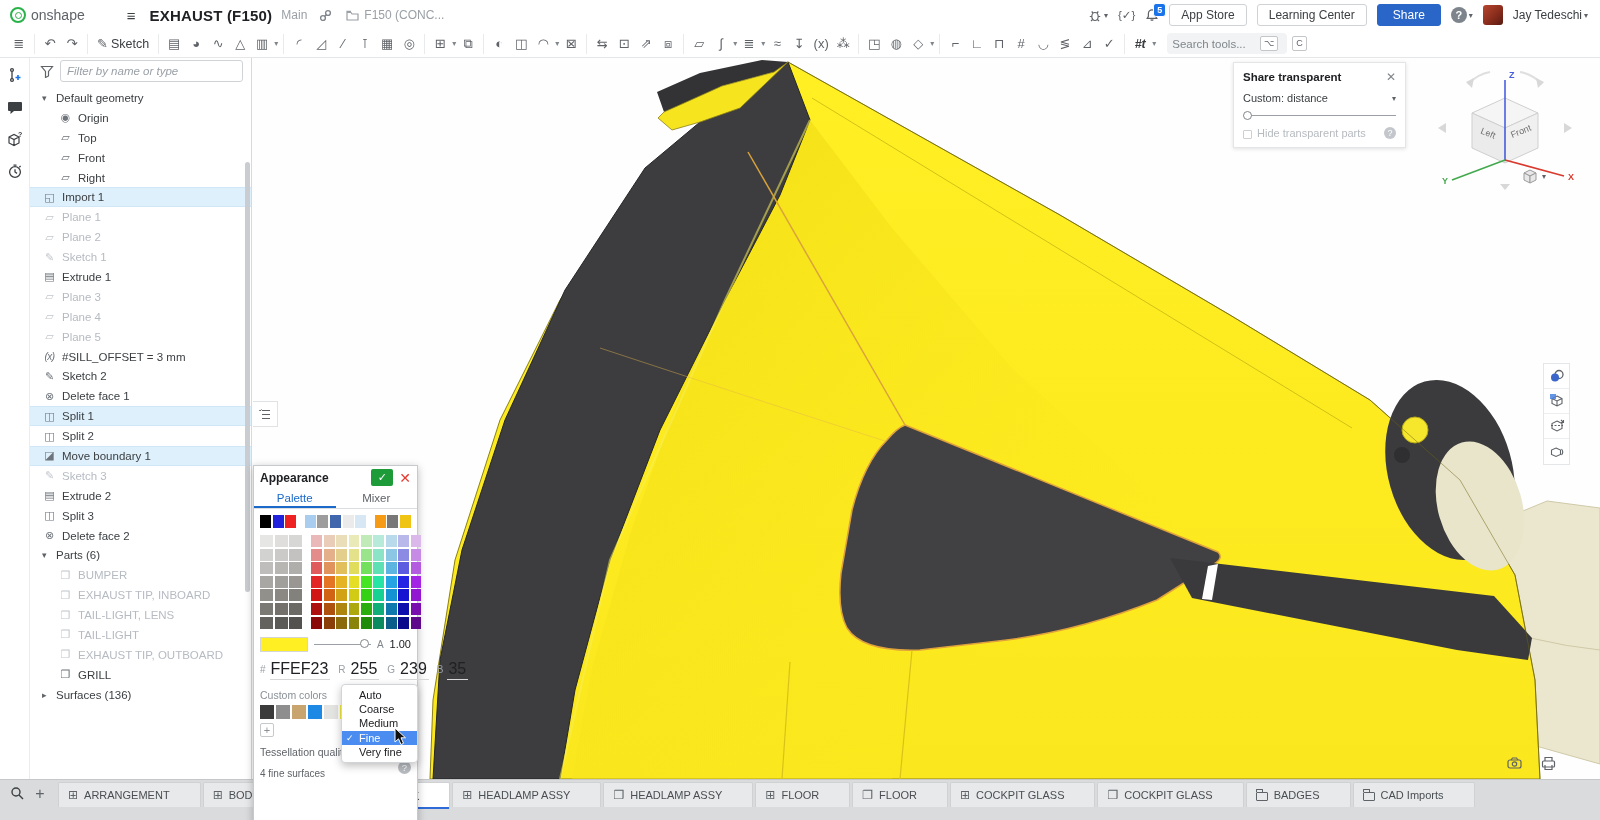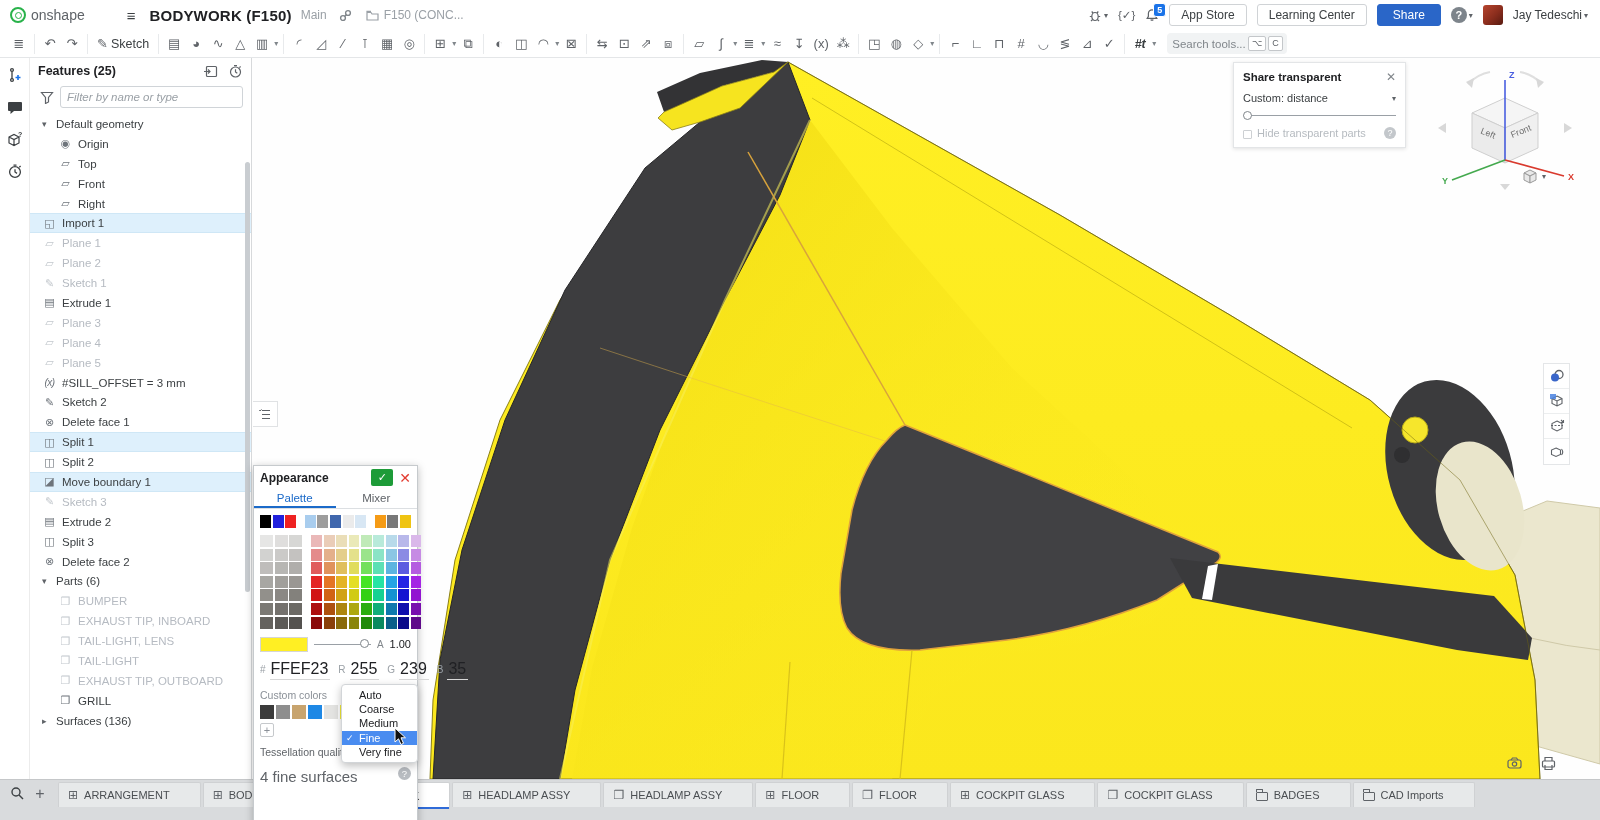--- a/index.html
+++ b/index.html
@@ -38,21 +38,21 @@
            background:#fff;border-bottom:1px solid #e4e6e8;padding-left:4px}
   .tgroup{display:flex;align-items:center;padding:0 4px;border-right:1px solid #e8eaec;height:20px}
   .tgroup:last-of-type{border-right:none}
   .ticon{width:22px;height:20px;display:flex;align-items:center;justify-content:center;font-size:13px;
          color:#5f6368;cursor:pointer;border-radius:2px}
   .ticon.bolder{font-weight:700;font-style:italic;font-size:12.5px;color:#3c4043}
   .ticon .lbl{font-size:12.5px;margin-left:3px;color:#3c4043}
   .ticon.with-label{width:auto;padding:0 5px}
   .tcaret{font-size:8px;color:#80868b;margin:0 1px;cursor:pointer}
   .searchtools{margin-left:6px;width:120px;height:21px;background:#f1f3f4;border-radius:4px;display:flex;
-               align-items:center;padding:0 5px;gap:2px;cursor:text}
+               align-items:center;padding:0 5px;gap:14px;cursor:text}
   .searchtools .ph{font-size:11.5px;color:#80868b;flex:1;white-space:nowrap}
   .kcap{border:1px solid #c4c7ca;border-radius:2px;background:#fff;font-size:9px;color:#5f6368;padding:0 3px;line-height:13px}
 
   
   .lstrip{position:absolute;left:0;top:58px;width:30px;height:721px;background:#fff;border-right:1px solid #ececec;
           display:flex;flex-direction:column;align-items:center;padding-top:8px;gap:14px}
   .lstrip .sic{width:18px;height:18px;display:flex;align-items:center;justify-content:center;cursor:pointer}
 
   
   .fpanel{position:absolute;left:30px;top:58px;width:222px;height:721px;background:#fff;border-right:1px solid #d7d9db}
@@ -108,21 +108,21 @@
   .alpha-val{font-size:11px;color:#202124}
   .hexrow{display:flex;align-items:center;margin-top:8px;gap:4px;font-size:10px;color:#9aa0a6}
   .hexrow .v{font-size:16px;color:#202124;border-bottom:1px solid #d8d8d8;padding:0 2px 1px 1px}
   .hexrow .sp{flex:1}
   .cc-label{margin-top:9px;font-size:10.5px;color:#8a9097}
   .cc-row{display:flex;gap:2px;margin-top:4px}
   .cc-row .sw{width:14px;height:14px}
   .cc-plus{margin-top:4px;width:14px;height:14px;border:1px solid #c6c9cc;border-radius:2px;color:#8a9097;
            display:flex;align-items:center;justify-content:center;font-size:11px;cursor:pointer}
   .tess-row{margin-top:9px;font-size:10.5px;color:#5f6368}
-  .surf-note{margin-top:10px;font-size:15px;color:#5f6368}
+  .surf-note{margin-top:10px;font-size:10px;color:#5f6368}
   .ap-help{position:absolute;right:6px;bottom:5px;width:13px;height:13px;border-radius:50%;background:#b8bcc1;
            color:#fff;font-size:9.5px;display:flex;align-items:center;justify-content:center;cursor:pointer}
 
   
   .tessmenu{position:absolute;left:341px;top:684px;width:77px;background:#fff;border:1px solid #d2d5d8;border-radius:4px;
             box-shadow:0 3px 8px rgba(0,0,0,.25);padding:3px 0;z-index:7}
   .topt{height:14.2px;display:flex;align-items:center;font-size:11px;color:#202124;padding-left:17px;position:relative;cursor:pointer}
   .topt.sel{background:#4a8cf0;color:#fff}
   .topt .chk{position:absolute;left:4px;font-size:9px}
   .cursor-arrow{position:absolute;left:394px;top:727px;z-index:9;pointer-events:none}
@@ -170,21 +170,21 @@
 <body>
 
 <div class="app">
 
   <div class="header">
     <div class="logo">
       <span class="logo-mark"></span>
       <span class="logo-text">onshape</span>
     </div>
     <span class="hamburger">≡</span>
-    <span class="doc-title">BODYWORK (F150)</span>
+    <span class="doc-title">EXHAUST (F150)</span>
     <span class="ws-name">Main</span>
     <span class="hicon">
       <svg width="13" height="13" viewBox="0 0 13 13">
           <g fill="none" stroke="#80868b" stroke-width="1.4">
             <circle cx="4" cy="9" r="2.4"></circle>
             <circle cx="9" cy="4" r="2.4"></circle>
             <path d="M5.5 7.5 L7.5 5.5"></path>
           </g>
         </svg>
     </span>
@@ -340,41 +340,20 @@
       <svg width="16" height="16" viewBox="0 0 16 16">
           <g fill="none" stroke="#3c4043" stroke-width="1.3">
             <circle cx="8" cy="9" r="5.4"></circle>
             <path d="M8 6.2 V9 l2 1.4 M6.5 2.2 h3 M12.3 4.2 l1.3-1.2"></path>
           </g>
         </svg>
     </span>
   </div>
 
   <div class="fpanel">
-    <div class="fp-head">
-      <span class="fp-title">Features (25)</span>
-      <span class="fp-hicons">
-        <span class="sic">
-          <svg width="15" height="13" viewBox="0 0 15 13">
-              <g fill="none" stroke="#5f6368" stroke-width="1.2">
-                <rect x="3.5" y="1.5" width="10" height="10" rx="1"></rect>
-                <path d="M1 6.5 h6 M5 4.5 l2 2 -2 2"></path>
-              </g>
-            </svg>
-        </span>
-        <span class="sic">
-          <svg width="15" height="15" viewBox="0 0 15 15">
-              <g fill="none" stroke="#5f6368" stroke-width="1.2">
-                <circle cx="7.5" cy="8" r="5"></circle>
-                <path d="M7.5 5.3 V8 l1.8 1.3 M6 1.6 h3 M11.4 3.6 l1.2-1.1"></path>
-              </g>
-            </svg>
-        </span>
-      </span>
-    </div>
     <div class="fp-filter">
       <span class="funnel">
         <svg width="14" height="13" viewBox="0 0 14 13">
             <path d="M1.5 1.5 h11 L8.5 6.5 v4.5 l-3 1.5 V6.5 z" fill="none" stroke="#5f6368" stroke-width="1.2"></path>
           </svg>
       </span>
       <input type="text" placeholder="Filter by name or type" style="">
     </div>
     <div class="tree">
         <div class="trow">

